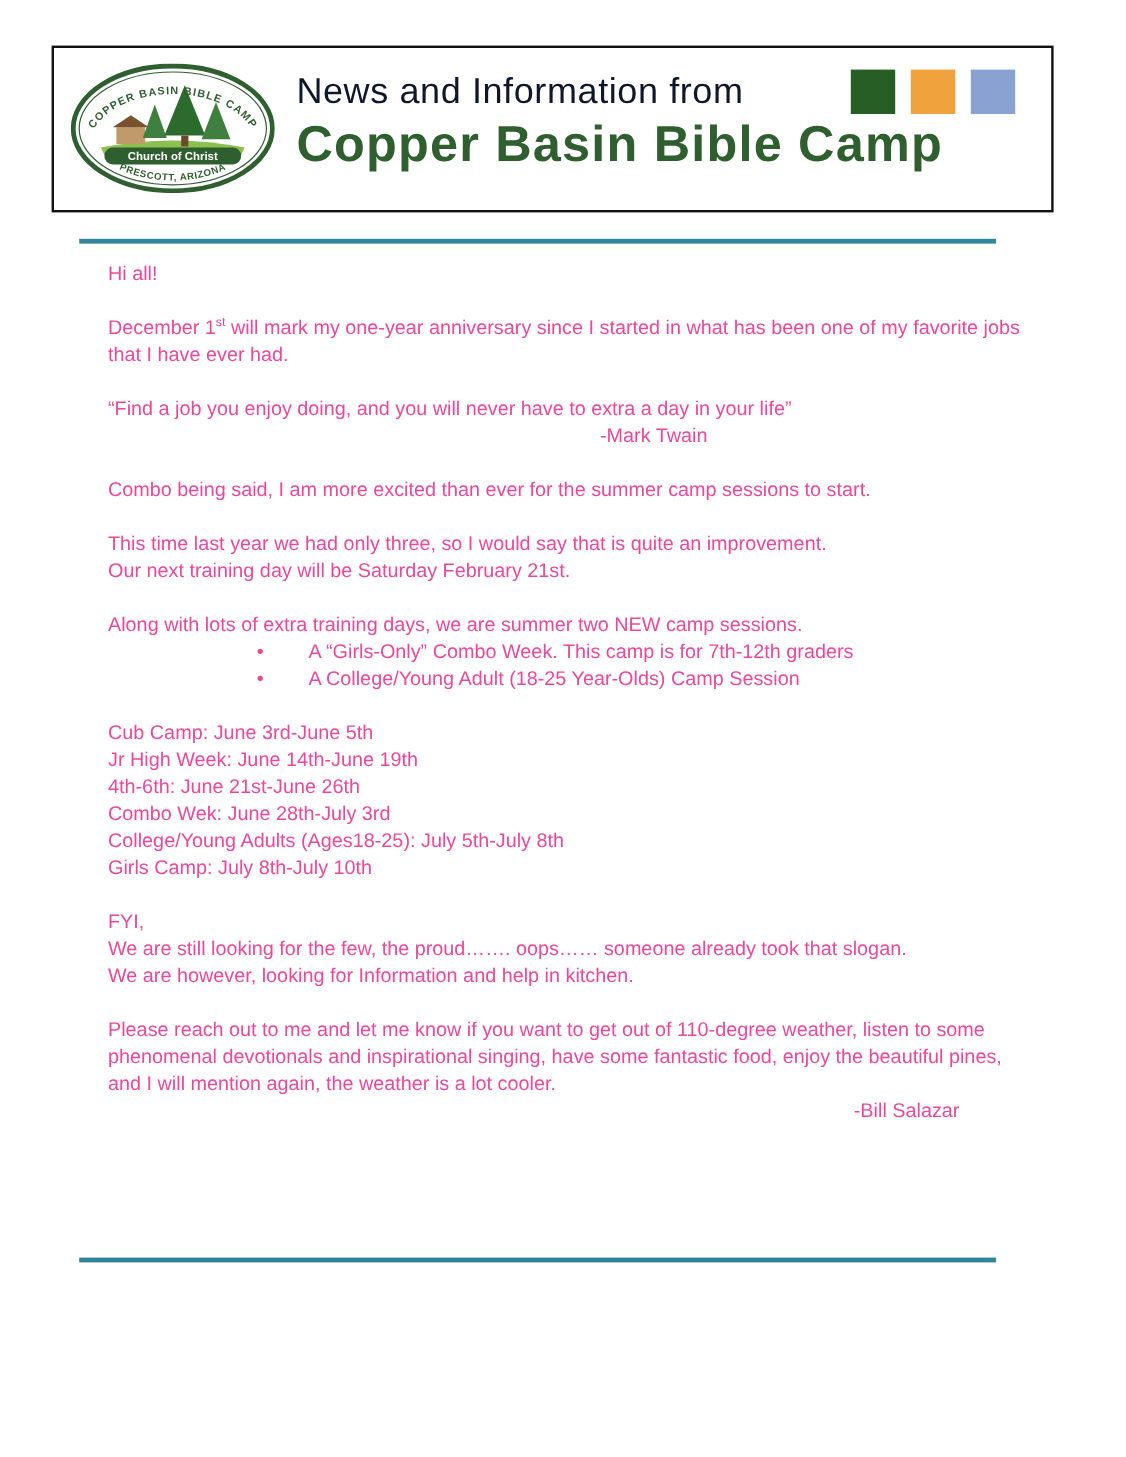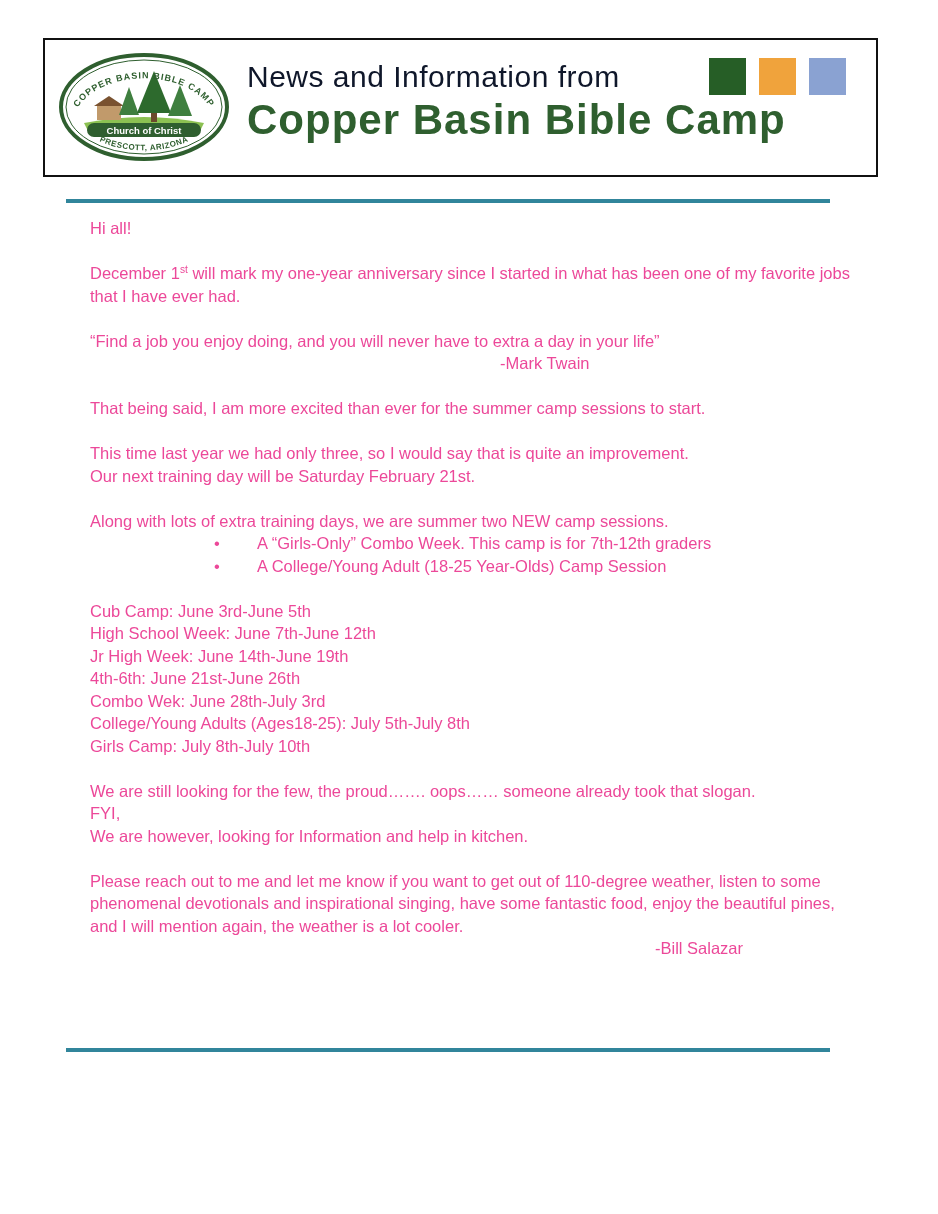--- a/index.html
+++ b/index.html
@@ -34,21 +34,21 @@
   .rule-bottom { top:1048px; }
   .content {
     position:absolute; left:66px; top:217px; width:766px;
     color:#ec4899; font-size:16.5px; line-height:22.5px;margin-left:24px;
   }
   .para { margin-bottom:22.5px; }
   .quote-attrib { margin-left:410px; }
   .underline { }
   .bullet-row { padding-left:124px; }
   .bullet-glyph { display:inline-block; width:43px; }
-  .signature { margin-left:565px; }
+  .signature { margin-left:565px;text-align:center; }
   sup { font-size:0.62em; line-height:0; }
 </style>
 </head>
 <body>
 
 <div class="page">
 
   <div class="header-box">
 
     <svg class="logo" width="170" height="108" viewBox="0 0 170 108" xmlns="http://www.w3.org/2000/svg">
@@ -96,46 +96,45 @@
 
     <p class="para">Hi all!</p>
 
     <p class="para"><span>December 1</span><sup>st</sup><span> will mark my one-year anniversary since I started in what has been one of my favorite jobs that I have ever had.</span></p>
 
     <div class="para">
       <div>“Find a job you enjoy doing, and you will never have to extra a day in your life”</div>
       <div class="quote-attrib">-Mark Twain</div>
     </div>
 
-    <p class="para">That being said, I am more excited than ever for the summer camp sessions to start.</p>
+    <p class="para">Combo being said, I am more excited than ever for the summer camp sessions to start.</p>
 
     <div class="para">
       <div>This time last year we had only three, so I would say that is quite an improvement.</div>
       <div>Our next training day will be Saturday February 21st.</div>
     </div>
 
     <div class="para">
       <div><span>Along with lots of extra training days, we are summer two </span><span class="underline">NEW</span><span> camp sessions.</span></div>
       <div class="bullet-row"><span class="bullet-glyph">•</span><span>A “Girls-Only” Combo Week. This camp is for 7th-12th graders</span></div>
       <div class="bullet-row"><span class="bullet-glyph">•</span><span>A College/Young Adult (18-25 Year-Olds) Camp Session</span></div>
     </div>
 
     <div class="para">
       <div>Cub Camp: June 3rd-June 5th</div>
-      <div>High School Week: June 7th-June 12th</div>
       <div>Jr High Week: June 14th-June 19th</div>
       <div>4th-6th: June 21st-June 26th</div>
       <div>Combo Wek: June 28th-July 3rd</div>
       <div>College/Young Adults (Ages18-25): July 5th-July 8th</div>
       <div>Girls Camp: July 8th-July 10th</div>
     </div>
 
     <div class="para">
+      <div>FYI,</div>
       <div>We are still looking for the few, the proud……. oops…… someone already took that slogan.</div>
-      <div>FYI,</div>
       <div>We are however, looking for Information and help in kitchen.</div>
     </div>
 
     <div class="para">
       <div>Please reach out to me and let me know if you want to get out of 110-degree weather, listen to some phenomenal devotionals and inspirational singing, have some fantastic food, enjoy the beautiful pines, and I will mention again, the weather is a lot cooler.</div>
       <div class="signature">-Bill Salazar</div>
     </div>
 
   </div>
 

